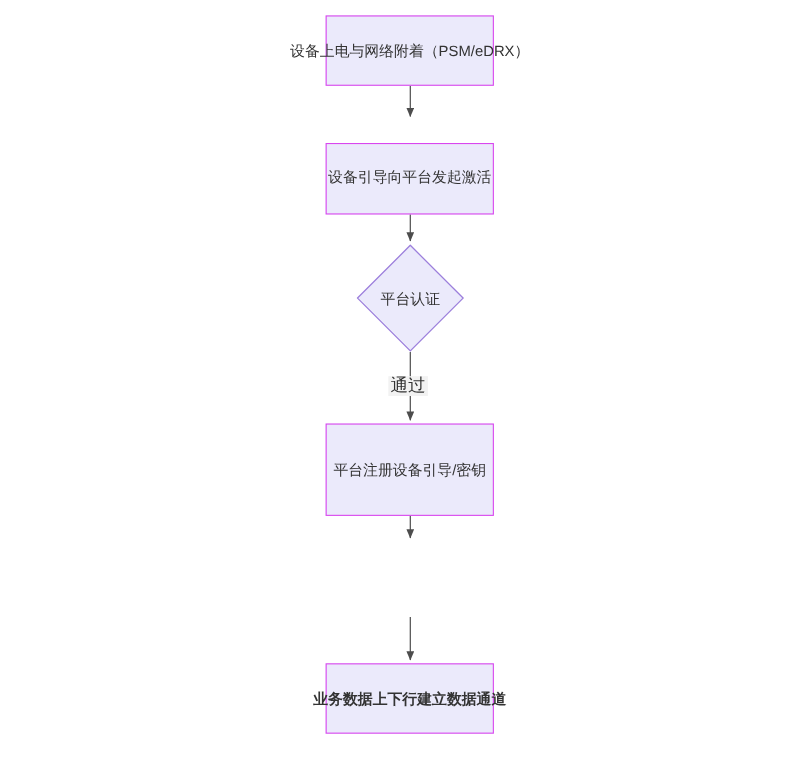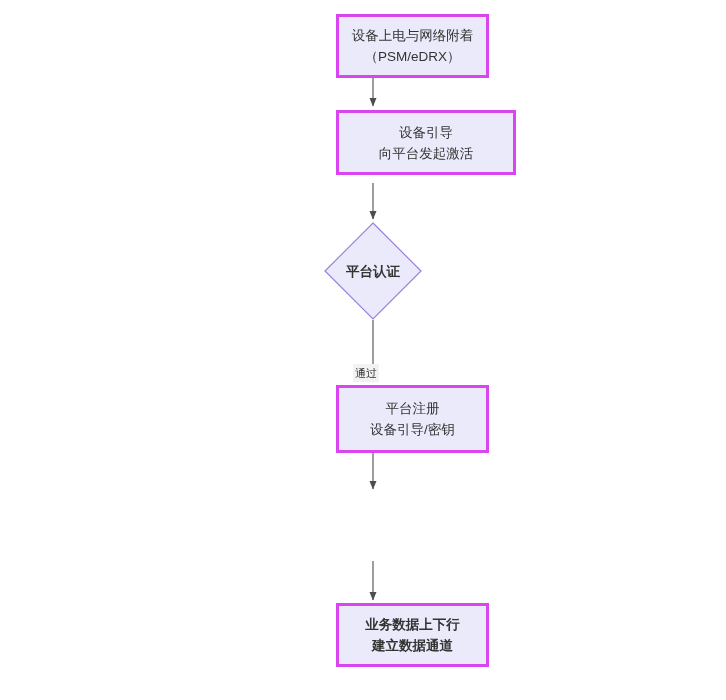--- a/index.html
+++ b/index.html
@@ -26,67 +26,64 @@
     left: 0;
     top: 0;
     width: 726px;
     height: 700px;
     pointer-events: none;
   }
   .node {
     position: absolute;
     box-sizing: border-box;
     display: flex;
-    flex-direction: column;
+    flex-direction: row;
     align-items: center;
     justify-content: center;
     background: #ebeafb;
-    border: 3px solid #d946ef;
+    border: 1px solid #d946ef;
     color: #333333;
     font-size: 13.5px;
     line-height: 21px;
     text-align: center;
     white-space: nowrap;
-    margin-left: 40px;
   }
   .node .line {
     display: block;
   }
   .diamond-wrap {
     position: absolute;
     display: flex;
     align-items: center;
     justify-content: center;
-    font-weight: bold;
   }
   .diamond-shape {
     position: absolute;
     left: 0;
     top: 0;
     width: 100%;
     height: 100%;
   }
   .diamond-label {
     position: relative;
     color: #333333;
     font-size: 13.5px;
     line-height: 21px;
     text-align: center;
     white-space: nowrap;
   }
   .edge-label {
     position: absolute;
     background: #f2f2f2;
     color: #333333;
-    font-size: 11px;
+    font-size: 16px;
     line-height: 16px;
     padding: 1px 2px;
     white-space: nowrap;
     text-align: center;
-    margin-top: 22px;
   }
 </style>
 </head>
 <body>
 
 <div id="flow-canvas">
 
   <svg class="svg-layer" viewBox="0 0 726 700" width="726" height="700">
     <defs>
       <marker id="arrowhead" markerWidth="9" markerHeight="9" refX="7.2" refY="3.2" orient="auto" markerUnits="strokeWidth">
@@ -109,37 +106,37 @@
     <g>
       <line x1="373" y1="561" x2="373" y2="600" stroke="#4d4d4d" stroke-width="1.1" marker-end="url(#arrowhead)"></line>
     </g>
   </svg>
 
   <div class="node" style="left:296px; top:14px; width:153px; height:64px;">
     <span class="line">设备上电与网络附着</span>
     <span class="line">（PSM/eDRX）</span>
   </div>
 
-  <div class="node" style="left:296px; top:110px; width:180px; height:65px;">
+  <div class="node" style="left:296px; top:130px; width:153px; height:65px;font-family:Liberation Mono, monospace;">
     <span class="line">设备引导</span>
     <span class="line">向平台发起激活</span>
   </div>
 
   <div class="diamond-wrap" style="left:324px; top:222px; width:98px; height:98px;">
     <svg class="diamond-shape" viewBox="0 0 98 98" preserveAspectRatio="none">
       <polygon points="49,1 97,49 49,97 1,49" fill="#ebeafb" stroke="#9c7fdc" stroke-width="1.2"></polygon>
     </svg>
     <span class="diamond-label">平台认证</span>
   </div>
 
   <div class="edge-label" style="left:353px; top:342px;">
     <span>通过</span>
   </div>
 
-  <div class="node" style="left:296px; top:385px; width:153px; height:68px;">
+  <div class="node" style="left:296px; top:385px; width:153px; height:84px;">
     <span class="line">平台注册</span>
     <span class="line">设备引导/密钥</span>
   </div>
 
 
   <div class="node" style="left:296px; top:603px; width:153px; height:64px;font-weight:bold;">
     <span class="line">业务数据上下行</span>
     <span class="line">建立数据通道</span>
   </div>
 

